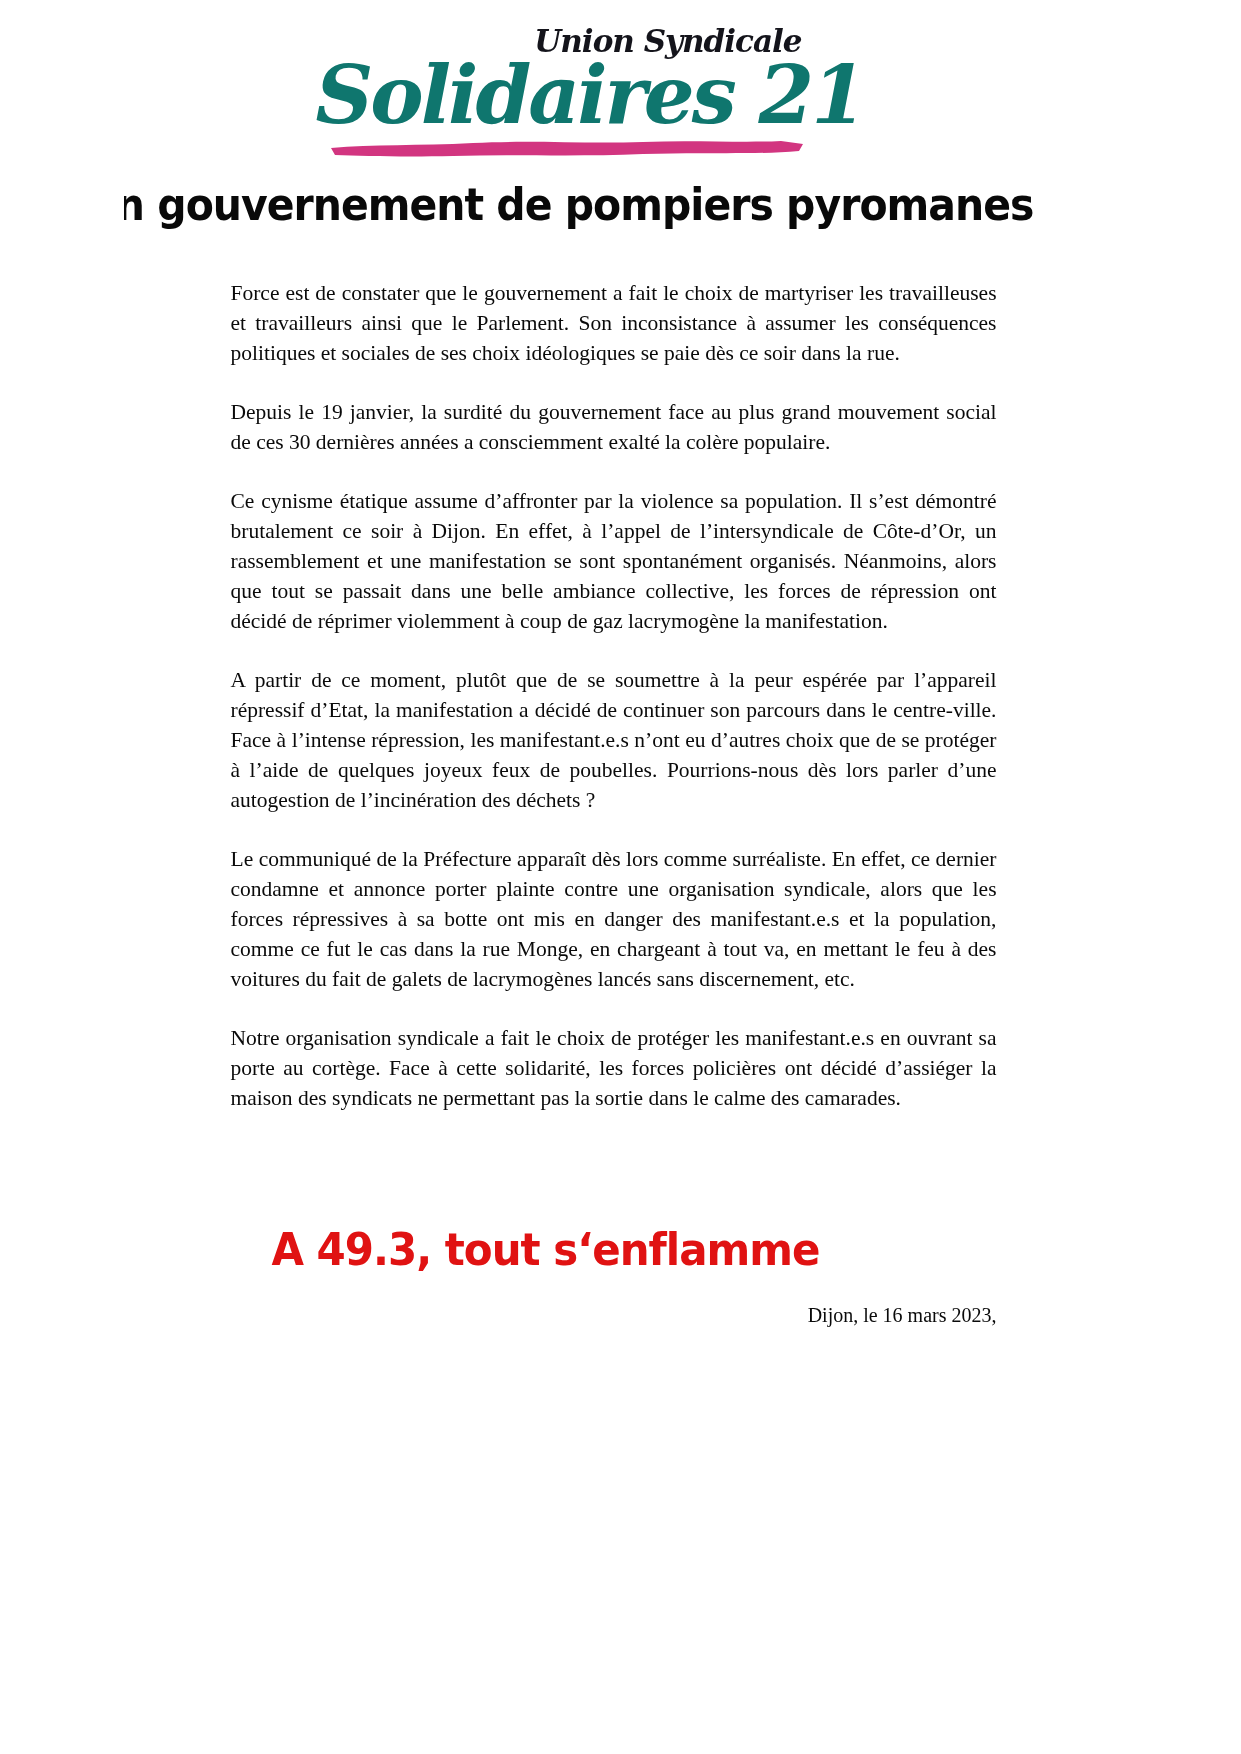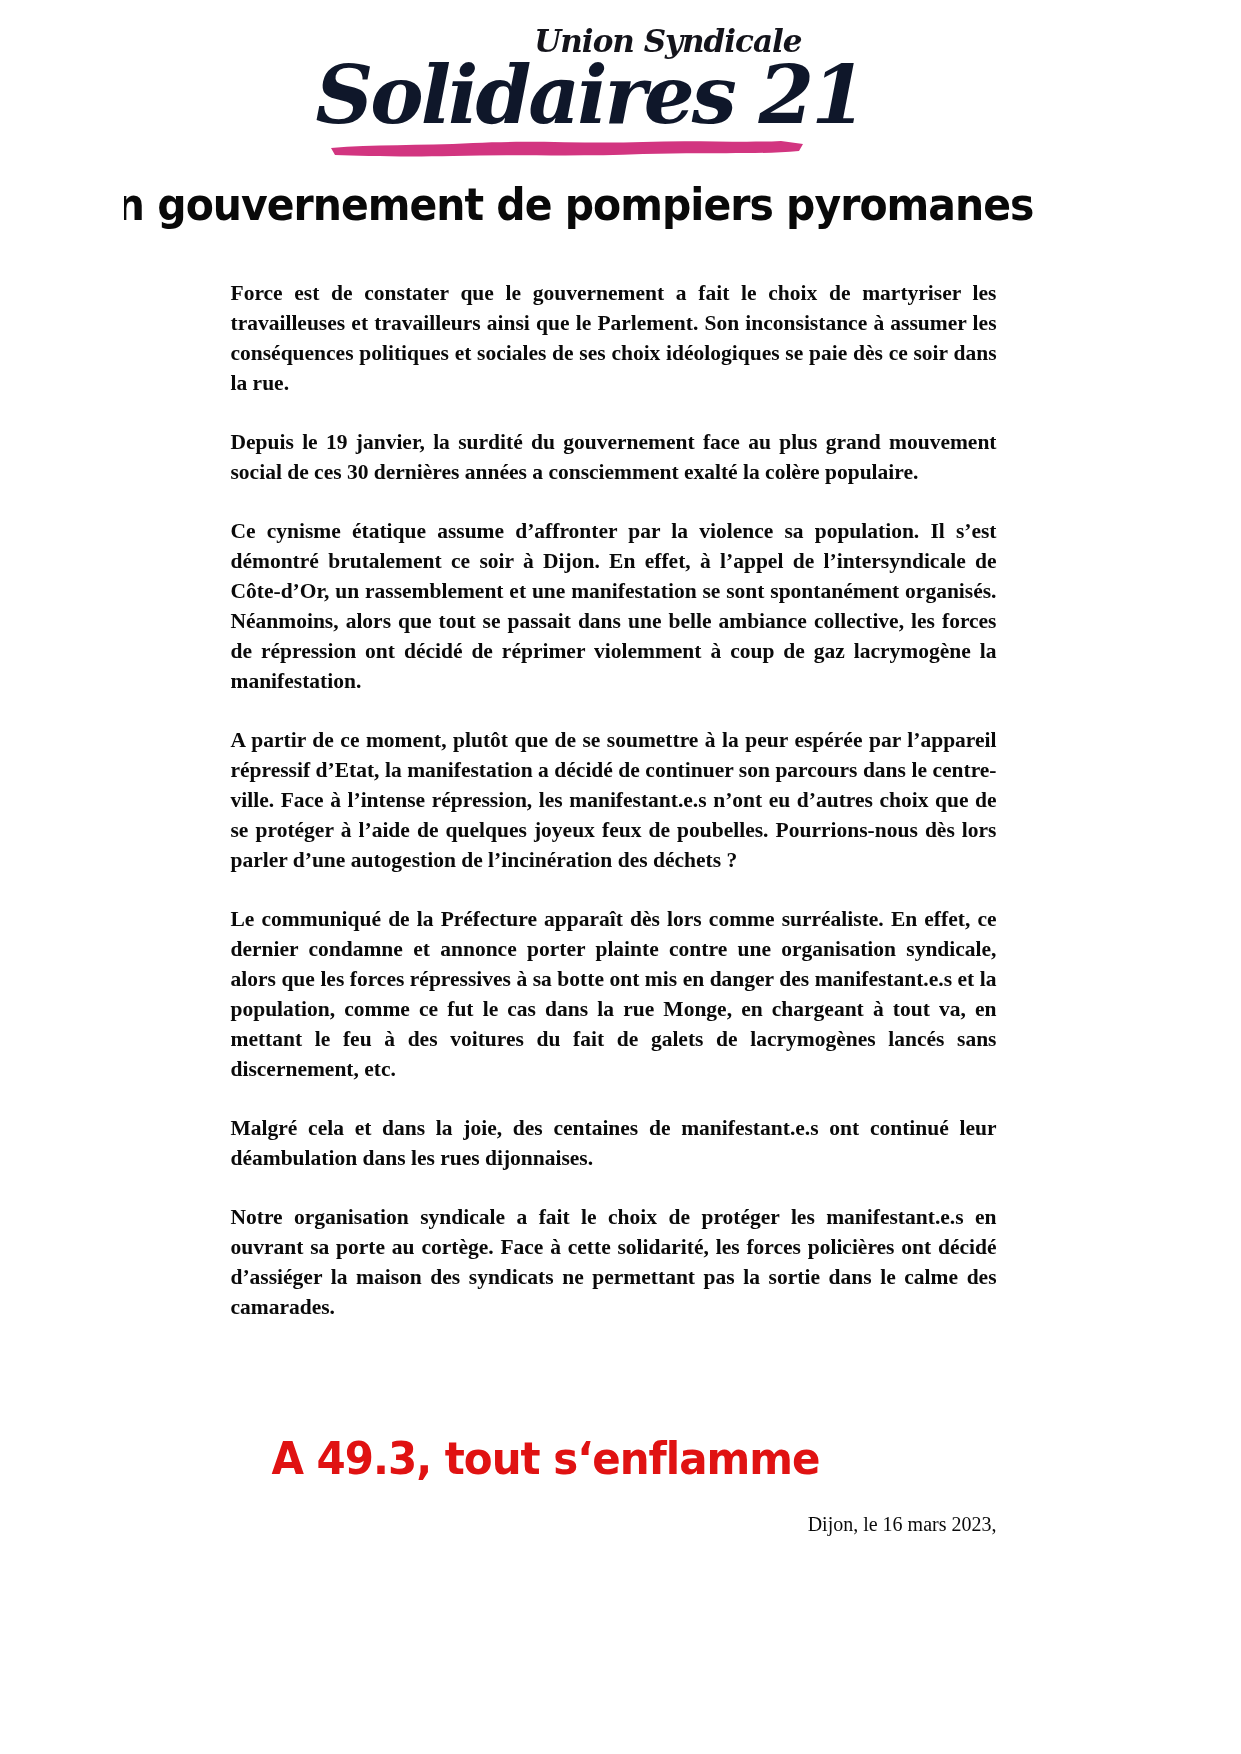--- a/index.html
+++ b/index.html
@@ -32,21 +32,21 @@
     padding-right:14px;
     color:#14141b;
     letter-spacing:-1px;
   }
   .logo-main {
     font-family:"DejaVu Serif", serif;
     font-style:italic;
     font-weight:bold;
     font-size:80px;
     line-height:0.95;
-    color:#0f172a;
+    color:#0f766e;
     letter-spacing:-3px;
     white-space:nowrap;
   }
   .logo-underline { display:block; margin:2px auto 0; }
 
   
   .doc-title {
     margin-top:24px;
     text-align:center;
     transform:translateX(-60px) scaleY(1.08);
@@ -62,21 +62,20 @@
   
   .body-text {
     margin:50px 121px 0 107px;
   }
   .body-text p {
     margin:0 0 29px 0;
     font-size:21.5px;
     line-height:30px;
     text-align:justify;
     color:#0a0a0a;
-    font-weight:bold;
   }
 
   
   .slogan {
     margin-top:112px;
     text-align:center;
     transform:translateX(-75px) scaleY(1.05);
     font-family:"DejaVu Sans", sans-serif;
     font-weight:800;
     font-size:42px;
@@ -108,21 +107,20 @@
   </div>
 
   <div class="doc-title">un gouvernement de pompiers pyromanes</div>
 
   <div class="body-text">
     <p>Force est de constater que le gouvernement a fait le choix de martyriser les travailleuses et travailleurs ainsi que le Parlement. Son inconsistance à assumer les conséquences politiques et sociales de ses choix idéologiques se paie dès ce soir dans la rue.</p>
     <p>Depuis le 19 janvier, la surdité du gouvernement face au plus grand mouvement social de ces 30 dernières années a consciemment exalté la colère populaire.</p>
     <p>Ce cynisme étatique assume d’affronter par la violence sa population. Il s’est démontré brutalement ce soir à Dijon. En effet, à l’appel de l’intersyndicale de Côte-d’Or, un rassemblement et une manifestation se sont spontanément organisés. Néanmoins, alors que tout se passait dans une belle ambiance collective, les forces de répression ont décidé de réprimer violemment à coup de gaz lacrymogène la manifestation.</p>
     <p>A partir de ce moment, plutôt que de se soumettre à la peur espérée par l’appareil répressif d’Etat, la manifestation a décidé de continuer son parcours dans le centre-ville. Face à l’intense répression, les manifestant.e.s n’ont eu d’autres choix que de se protéger à l’aide de quelques joyeux feux de poubelles. Pourrions-nous dès lors parler d’une autogestion de l’incinération des déchets ?</p>
     <p>Le communiqué de la Préfecture apparaît dès lors comme surréaliste. En effet, ce dernier condamne et annonce porter plainte contre une organisation syndicale, alors que les forces répressives à sa botte ont mis en danger des manifestant.e.s et la population, comme ce fut le cas dans la rue Monge, en chargeant à tout va, en mettant le feu à des voitures du fait de galets de lacrymogènes lancés sans discernement, etc.</p>
-    <p>Malgré cela et dans la joie, des centaines de manifestant.e.s ont continué leur déambulation dans les rues dijonnaises.</p>
     <p>Notre organisation syndicale a fait le choix de protéger les manifestant.e.s en ouvrant sa porte au cortège. Face à cette solidarité, les forces policières ont décidé d’assiéger la maison des syndicats ne permettant pas la sortie dans le calme des camarades.</p>
   </div>
 
   <div class="slogan" style="color: rgb(224, 18, 18);">A 49.3, tout s‘enflamme</div>
 
   <div class="dateline">Dijon, le 16 mars 2023,</div>
 
 </div>
 
 </body></html>

